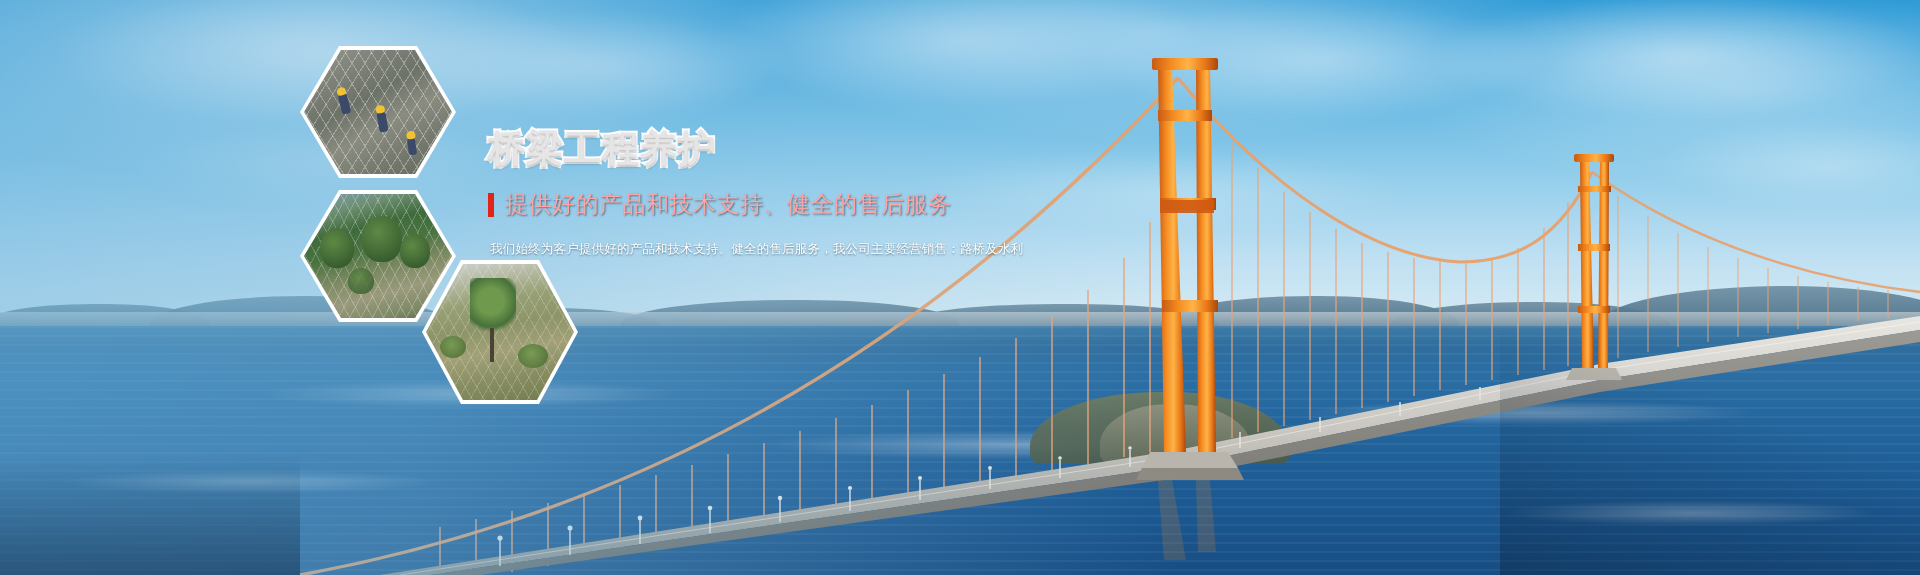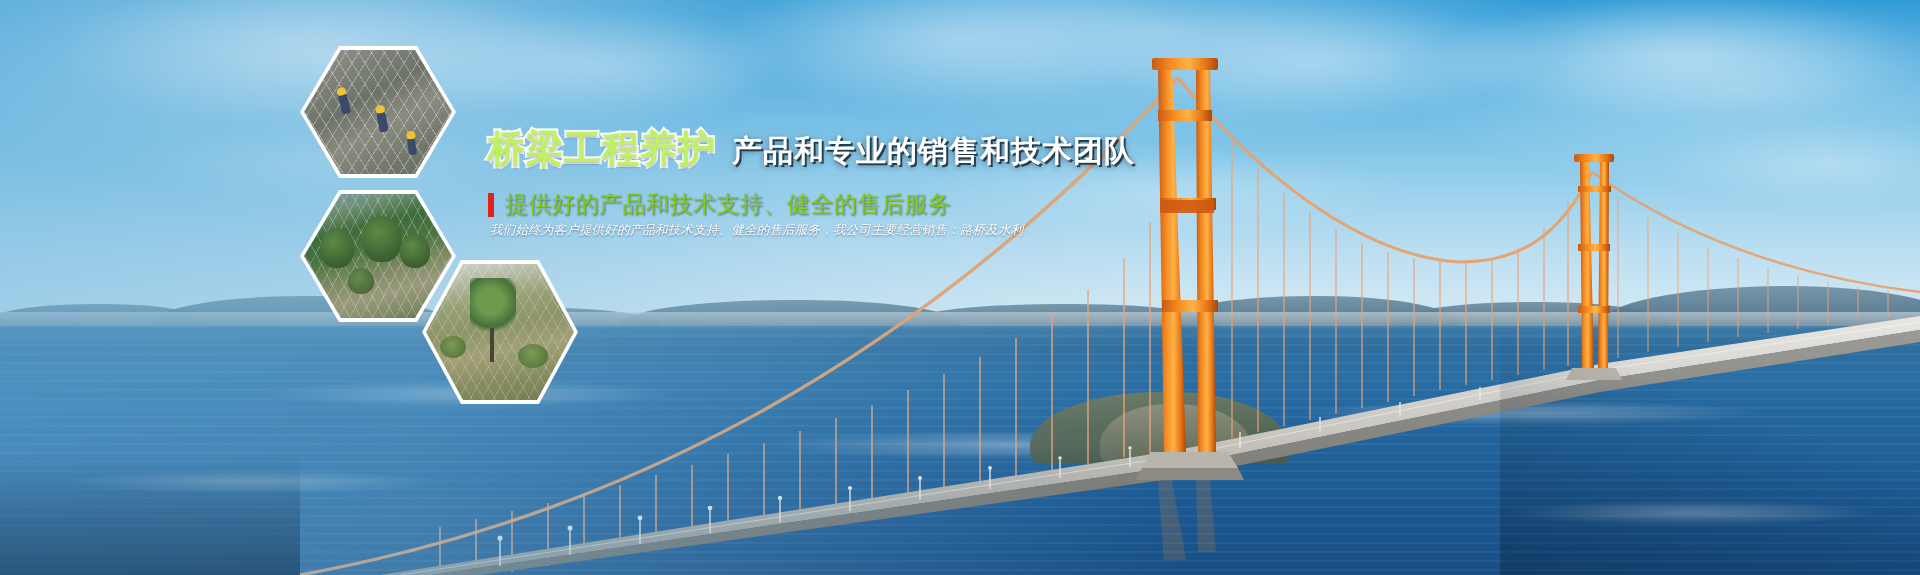--- a/index.html
+++ b/index.html
@@ -148,37 +148,37 @@
   .trunk { position:absolute; left:64px; top:64px; width:4px; height:34px; background:#4b4236; }
   .shrub { position:absolute; border-radius:50%; background:radial-gradient(circle at 45% 40%, #7a9b55, #4e6b36); }
   .s1{ left:14px; top:72px; width:26px; height:22px; }
   .s2{ left:92px; top:80px; width:30px; height:24px; }
 
   
   .textblock { position:absolute; left:488px; top:124px; width:760px; }
 
   .headline { display:flex; align-items:baseline; gap:16px; white-space:nowrap; }
   .h-main {
-    font-size:37px; font-weight:bold; letter-spacing:1px; color:#bef264;
+    font-size:37px; font-weight:bold; letter-spacing:1px; color:#e5e5e5;
     -webkit-text-stroke:4px #ffffff; paint-order:stroke fill;
     text-shadow:0 2px 3px rgba(0,0,0,.28);
   }
   .h-sub {
     font-size:30px; font-weight:bold; letter-spacing:1px; color:#ffffff;
     text-shadow:2px 2px 0 rgba(25,45,60,.85), 0 2px 6px rgba(0,0,0,.45);
   }
 
   .subtitle { display:flex; align-items:center; gap:11px; margin-top:15px; }
   .redbar { width:6px; height:24px; background:#e2231a; flex:0 0 6px; }
   .sub-text {
-    font-size:23px; color:#84cc16; letter-spacing:.5px; white-space:nowrap;
+    font-size:23px; color:#fca5a5; letter-spacing:.5px; white-space:nowrap;
     text-shadow:1px 1px 2px rgba(20,40,55,.6);
   }
 
-  .body { padding-left:2px;font-style:italic; }
+  .body { margin-top:19px; padding-left:2px; }
   .body p {
     font-size:12.5px; line-height:20px; color:#ffffff; letter-spacing:.2px;
     white-space:nowrap; text-shadow:0 1px 2px rgba(20,40,55,.55);
   }
 
   
   .edge-l { position:absolute; left:0; top:455px; width:300px; height:120px;
     background:linear-gradient(180deg, rgba(12,40,70,0), rgba(10,34,60,.45)); }
   .edge-r { position:absolute; right:0; top:300px; width:420px; height:275px;
     background:linear-gradient(200deg, rgba(12,40,70,0) 40%, rgba(8,30,55,.38) 100%); }
@@ -397,21 +397,20 @@
         <div class="shrub s1"></div>
         <div class="shrub s2"></div>
       </div>
     </div>
   </div>
 
   <div class="textblock">
 
     <div class="headline">
       <span class="h-main">桥梁工程养护</span>
-      <span class="h-sub">产品和专业的销售和技术团队</span>
     </div>
 
     <div class="subtitle">
       <span class="redbar"></span>
       <span class="sub-text">提供好的产品和技术支持、健全的售后服务</span>
     </div>
 
     <div class="body">
       <p>我们始终为客户提供好的产品和技术支持、健全的售后服务，我公司主要经营销售：路桥及水利</p>
     </div>

